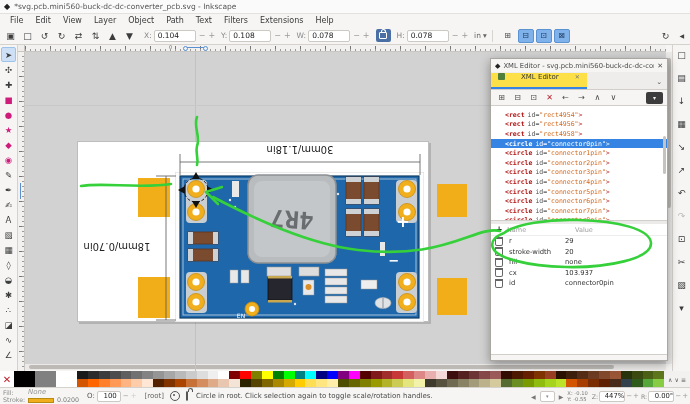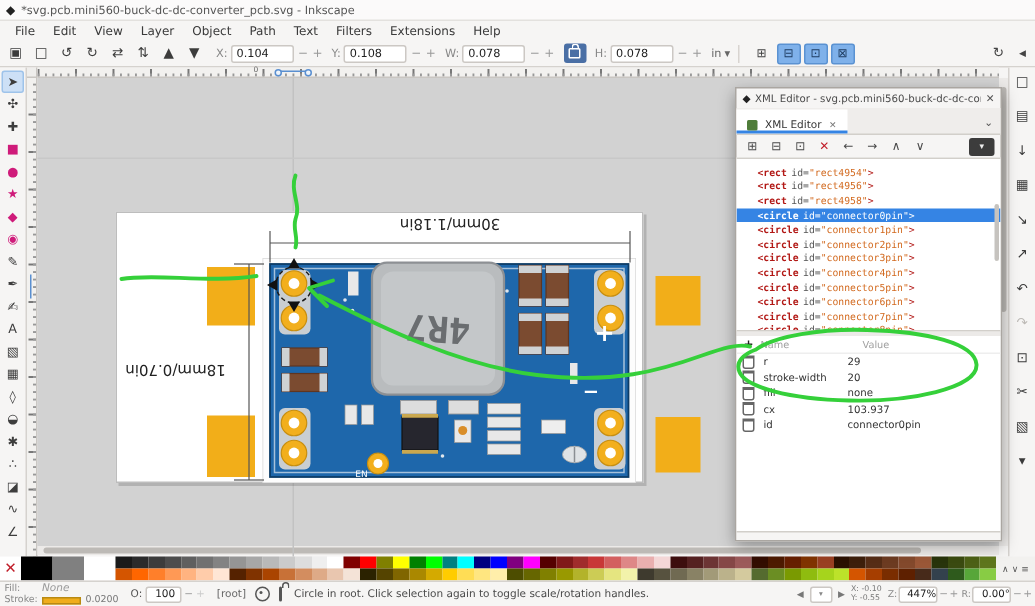--- a/index.html
+++ b/index.html
@@ -72,21 +72,21 @@
   .hscroll{left:25px;top:364px;width:641px;height:6px;background:#eceae8;}
   .hscroll .thumb{position:absolute;top:1px;left:4px;width:585px;height:4px;background:#bdbab6;border-radius:2px;}
   
   .panel{left:490px;top:58px;width:178px;height:303px;background:#f6f5f4;border:1px solid #aaa6a1;
          box-sizing:border-box;box-shadow:0 3px 10px rgba(0,0,0,.35);z-index:20;display:flex;flex-direction:column;}
   .phead{height:13px;display:flex;align-items:center;gap:3px;padding:0 4px;flex:none;}
   .phead .logo{font-size:7px;color:#222;}
   .phead .pttl{font-size:6.8px;color:#4a4a4a;white-space:nowrap;overflow:hidden;flex:1;}
   .phead .x{font-size:7px;color:#555;flex:none;}
   .ptabs{height:17px;background:#efedeb;border-bottom:1px solid #d2cfca;display:flex;align-items:flex-end;flex:none;}
-  .ptab{height:16px;background:#ffffff;border-bottom:2px solid #3584e4;display:flex;align-items:flex-end;gap:5px;
+  .ptab{height:16px;background:#fde047;border-bottom:2px solid #3584e4;display:flex;align-items:flex-start;gap:16px;
         padding:0 7px;box-sizing:border-box;}
   .ptab .ticon{width:7px;height:7px;background:#4f7d3a;border-radius:1px;}
   .ptab .tlab{font-size:7px;color:#333;}
   .ptab .tx{font-size:6px;color:#777;}
   .ptabs .chev{margin-left:auto;font-size:7px;color:#555;padding:0 5px 3px 0;}
   .ptools{height:15px;display:flex;align-items:center;gap:3px;padding:0 4px;flex:none;}
   .pti{width:13px;height:12px;display:flex;align-items:center;justify-content:center;font-size:8px;color:#4a4a4a;}
   .pti.danger{color:#c01c28;}
   .pti.dark{margin-left:auto;background:#3c3c3c;color:#eee;width:17px;border-radius:2px;font-size:6px;}
   .ptree{background:#fff;border-top:1px solid #d2cfca;border-bottom:1px solid #d2cfca;height:116px;

